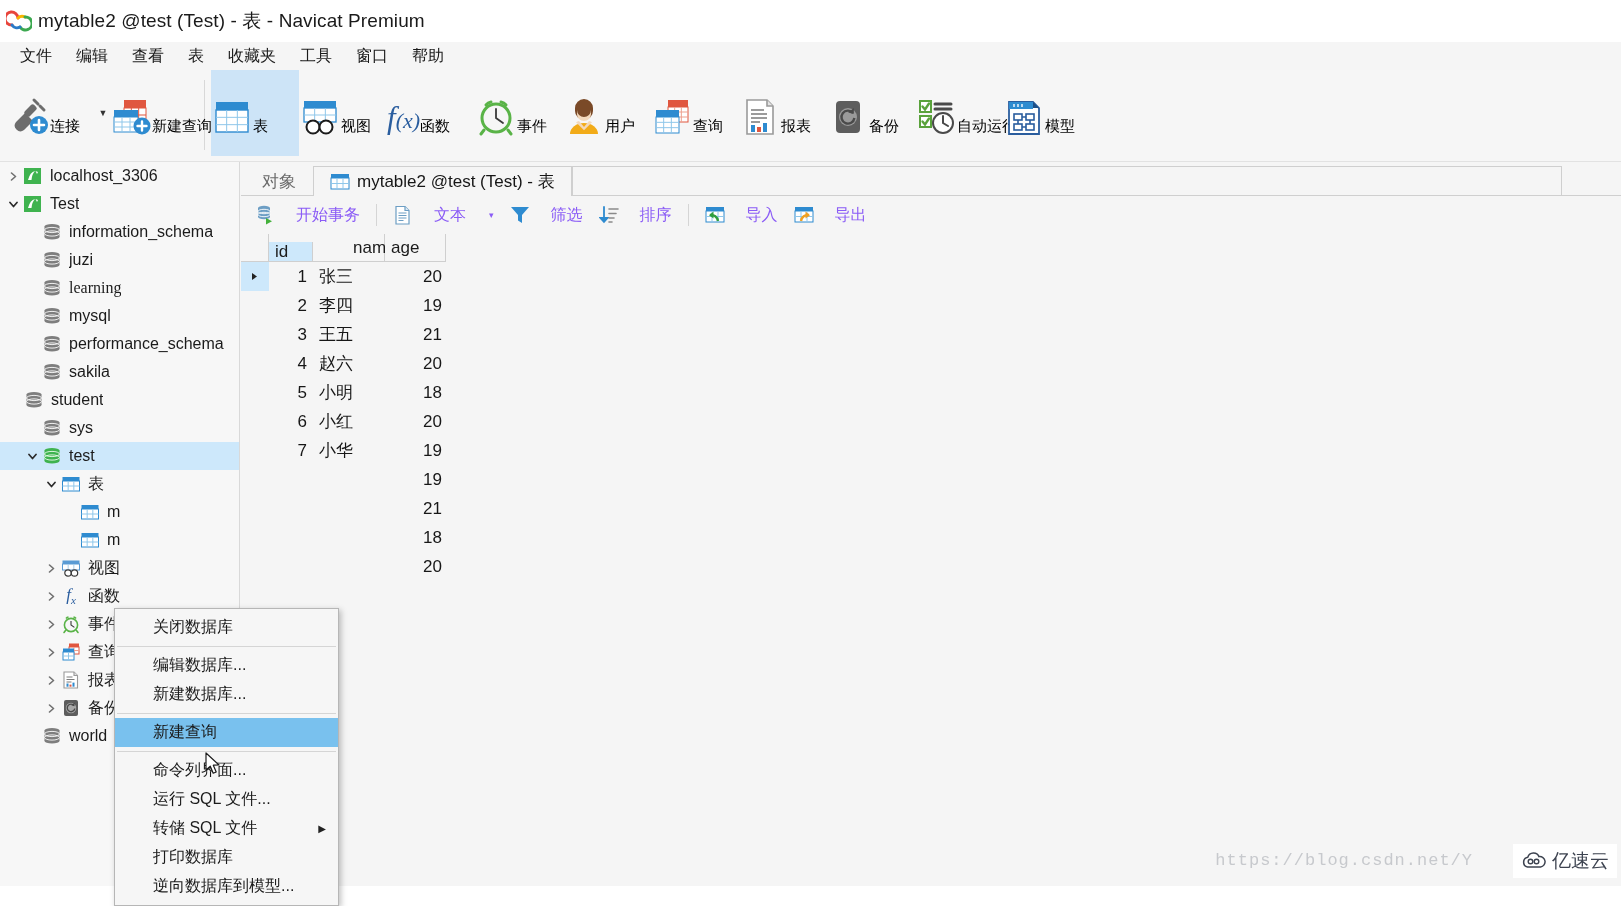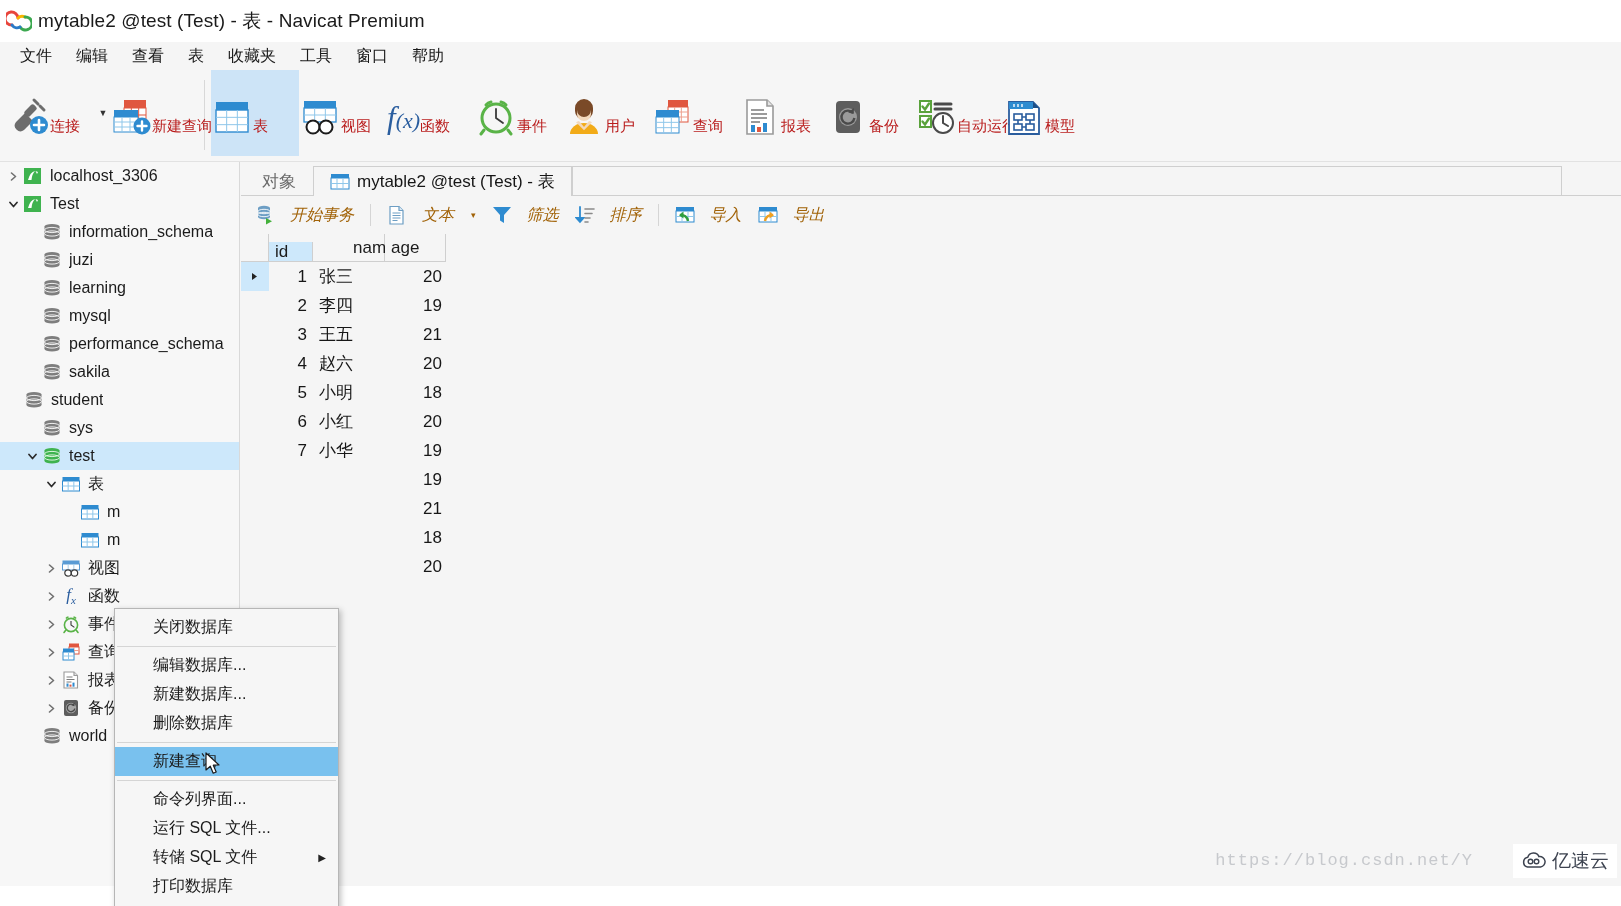--- a/index.html
+++ b/index.html
@@ -40,21 +40,21 @@
     padding-left:8px; border-bottom:1px solid #e2e2e2;
     position:relative;
   }
   .tb-item{
     width:88px; height:86px; display:flex; flex-direction:row;
     align-items:center; justify-content:flex-start; padding-top:8px;
     cursor:default; position:relative;
   }
   .tb-item.sel{ background:#cde4f7; }
   .tb-icon{ height:46px; display:flex; align-items:center; justify-content:center; }
-  .tb-label{ font-size:15px; color:#b91c1c; margin-top:19px; white-space:nowrap; }
+  .tb-label{ font-size:15px; color:#000000; margin-top:19px; white-space:nowrap; }
   .tb-sep{
     width:1px; height:70px; background:#d8d8d8; margin:10px 6px 0 6px; flex:none;
   }
   .tb-caret{
     width:14px;height:86px;display:flex;align-items:center;justify-content:center;
     padding-top:0; color:#333; font-size:9px; cursor:default;
   }
 
   
   #main{ position:absolute; left:0; top:162px; right:0; bottom:0; }
@@ -100,22 +100,22 @@
     flex:1; height:30px; border-bottom:1px solid #cfcfcf;
   }
   .tab-right-box{ height:30px; width:990px; border:1px solid #cfcfcf; border-bottom:none; }
 
   
   #gridbar{
     height:38px; display:flex; align-items:center; gap:0px; padding-left:6px;
     background:#f5f5f5;
   }
   .gb{
-    display:flex; align-items:center; gap:15px; padding:3px 8px; font-size:16px;
-    color:#a16207; cursor:default; white-space:nowrap;font-style:italic;
+    display:flex; align-items:center; gap:21px; padding:3px 8px; font-size:16px;
+    color:#8b5cf6; cursor:default; white-space:nowrap;
   }
   .gb-sep{ width:1px;height:22px;background:#d5d5d5;margin:0 8px; }
 
   
   #grid{ position:absolute; left:0; top:72px; right:0; bottom:0; overflow:hidden; }
   .ghead{
     display:flex; height:28px; font-size:17px; color:#1b1b1b;
     border-bottom:1px solid #cfcfcf; width:205px;
   }
   .ghead .gh-gut{ width:28px; border-right:1px solid #cfcfcf; background:#f5f5f5;}
@@ -435,21 +435,21 @@
               <ellipse cx="10" cy="15" rx="7.5" ry="2.6"></ellipse>
             </g>
             <g fill="none" stroke="#fbfbfb" stroke-width="0.9">
               <ellipse cx="10" cy="8" rx="7.5" ry="2.6"></ellipse>
               <ellipse cx="10" cy="11.5" rx="7.5" ry="2.6"></ellipse>
             </g>
           </svg>
         </span>
         <span class="tlbl">juzi</span>
       </div>
-      <div class="tree-row" style="padding-left: 23px;">
+      <div class="tree-row" style="padding-left: 23px; font-family: Liberation Serif, serif;">
         <span class="tw"></span>
         <span class="tico">
           <svg width="20" height="20" viewBox="0 0 20 20">
             <g fill="#7e7e7e">
               <ellipse cx="10" cy="4.5" rx="7.5" ry="2.6"></ellipse>
               <rect x="2.5" y="4.5" width="15" height="3.5"></rect>
               <ellipse cx="10" cy="8" rx="7.5" ry="2.6"></ellipse>
               <rect x="2.5" y="8" width="15" height="3.5"></rect>
               <ellipse cx="10" cy="11.5" rx="7.5" ry="2.6"></ellipse>
               <rect x="2.5" y="11.5" width="15" height="3.5"></rect>
@@ -950,23 +950,20 @@
       <div class="cmi">
         <span>关闭数据库</span>
       </div>
       <div class="cmsep"></div>
       <div class="cmi">
         <span>编辑数据库...</span>
       </div>
       <div class="cmi">
         <span>新建数据库...</span>
       </div>
-      <div class="cmi">
-        <span>删除数据库</span>
-      </div>
       <div class="cmsep"></div>
       <div class="cmi sel">
         <span>新建查询</span>
       </div>
       <div class="cmsep"></div>
       <div class="cmi">
         <span>命令列界面...</span>
       </div>
       <div class="cmi">
         <span>运行 SQL 文件...</span>

